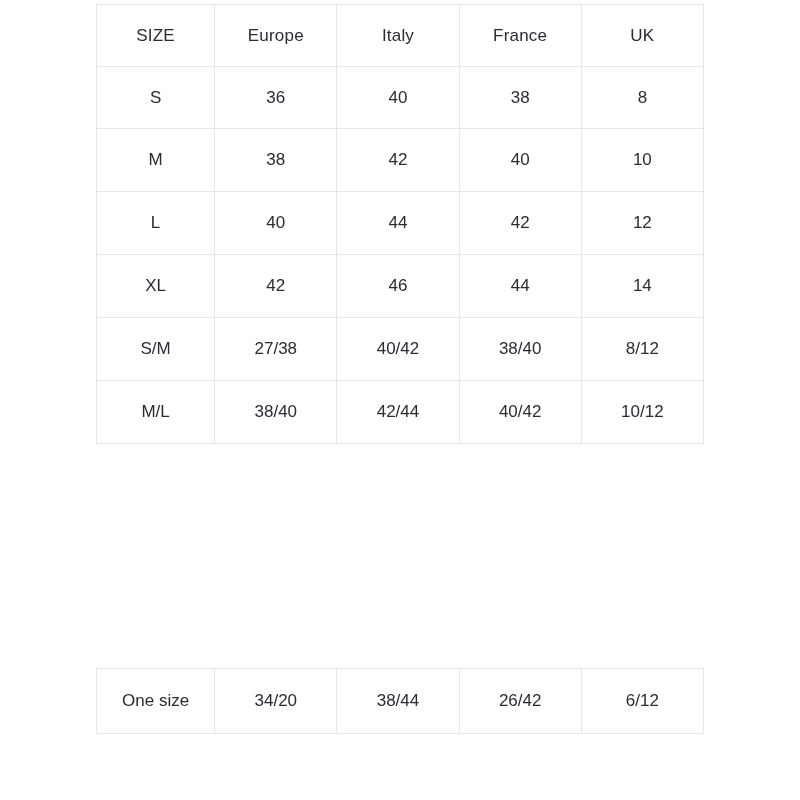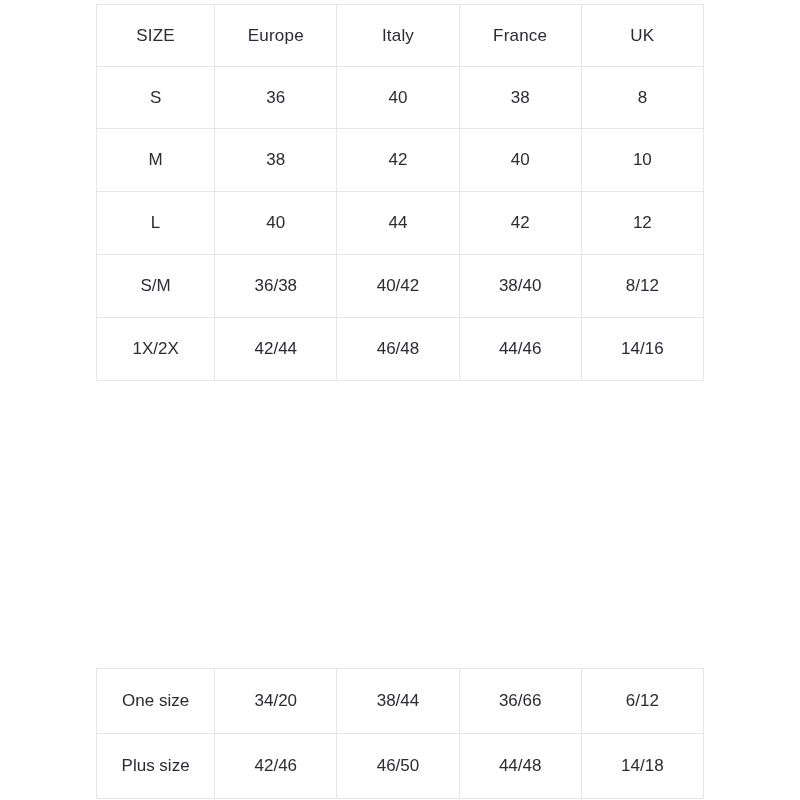--- a/index.html
+++ b/index.html
@@ -101,58 +101,58 @@
           <td class="cell">10</td>
         </tr>
         <tr>
           <td class="rowlabel">L</td>
           <td class="cell">40</td>
           <td class="cell">44</td>
           <td class="cell">42</td>
           <td class="cell">12</td>
         </tr>
         <tr>
+          <td class="rowlabel">XL</td>
+          <td class="cell">42</td>
+          <td class="cell">46</td>
+          <td class="cell">44</td>
+          <td class="cell">14</td>
+        </tr>
+        <tr>
           <td class="rowlabel">S/M</td>
-          <td class="cell">36/38</td>
+          <td class="cell">27/38</td>
           <td class="cell">40/42</td>
           <td class="cell">38/40</td>
           <td class="cell">8/12</td>
         </tr>
         <tr>
-          <td class="rowlabel">1X/2X</td>
+          <td class="rowlabel">M/L</td>
+          <td class="cell">38/40</td>
           <td class="cell">42/44</td>
-          <td class="cell">46/48</td>
-          <td class="cell">44/46</td>
-          <td class="cell">14/16</td>
+          <td class="cell">40/42</td>
+          <td class="cell">10/12</td>
         </tr>
       </tbody>
     </table>
   </div>
 
   <div class="table-wrap" id="extra-table-wrap">
     <table class="size-table" id="extra-table">
       <colgroup>
         <col class="c-label">
         <col class="c-val">
         <col class="c-val">
         <col class="c-val">
         <col class="c-val">
       </colgroup>
       <tbody>
         <tr>
           <td class="rowlabel">One size</td>
           <td class="cell">34/20</td>
           <td class="cell">38/44</td>
-          <td class="cell">36/66</td>
+          <td class="cell">26/42</td>
           <td class="cell">6/12</td>
-        </tr>
-        <tr>
-          <td class="rowlabel">Plus size</td>
-          <td class="cell">42/46</td>
-          <td class="cell">46/50</td>
-          <td class="cell">44/48</td>
-          <td class="cell">14/18</td>
         </tr>
       </tbody>
     </table>
   </div>
 
 </div>
 
 </body></html>

